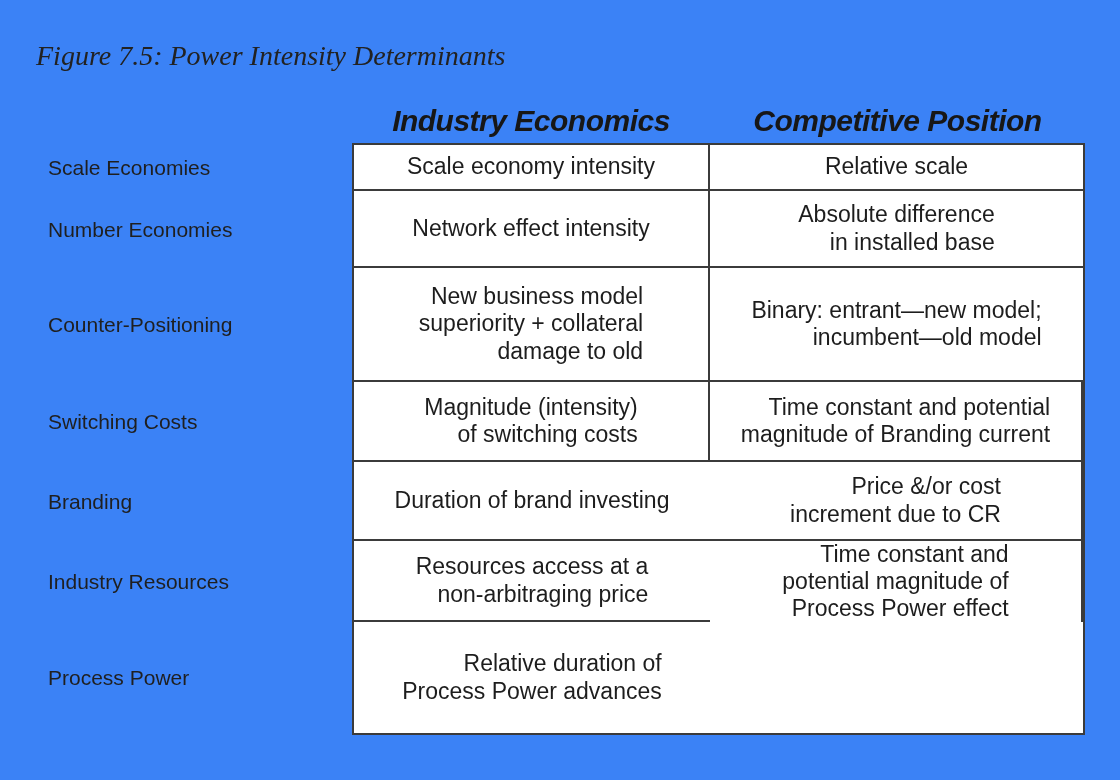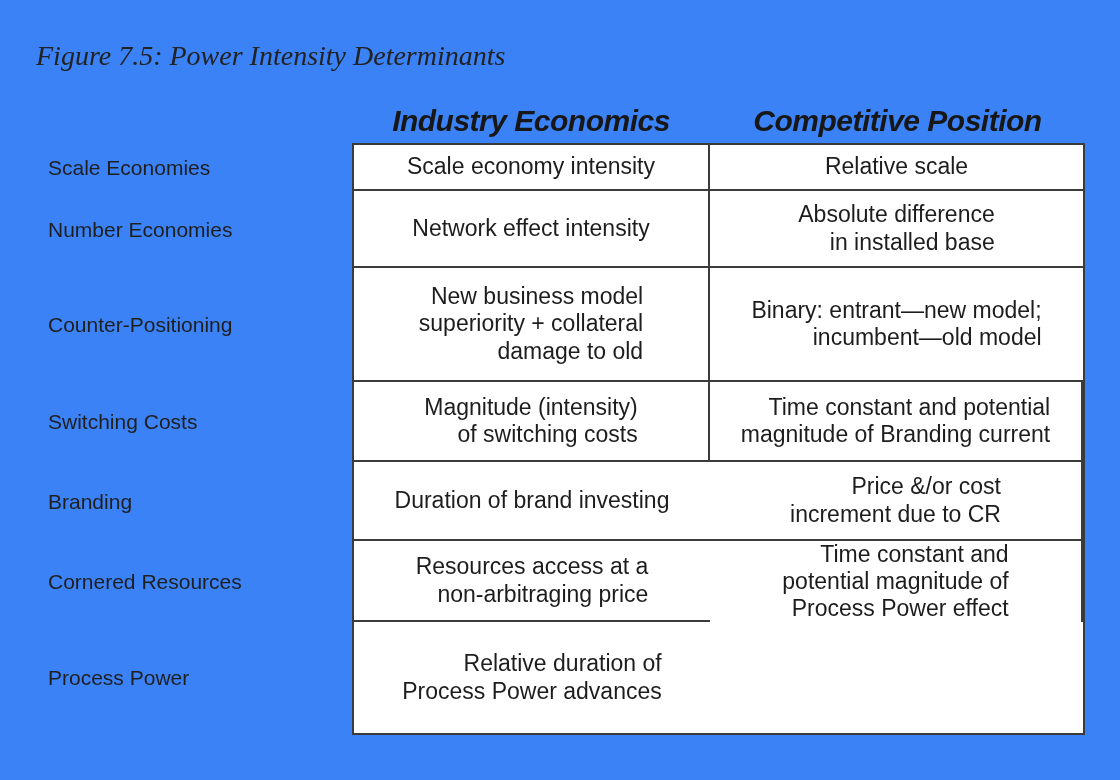--- a/index.html
+++ b/index.html
@@ -96,21 +96,21 @@
     <div class="col-header h1">Industry Economics</div>
     <div class="col-header h2">Competitive Position</div>
   </div>
 
   <div class="row-labels">
     <div class="row-label">Scale Economies</div>
     <div class="row-label">Number Economies</div>
     <div class="row-label">Counter-Positioning</div>
     <div class="row-label">Switching Costs</div>
     <div class="row-label">Branding</div>
-    <div class="row-label">Cornered Resources</div>
+    <div class="row-label">Industry Resources</div>
     <div class="row-label">Process Power</div>
   </div>
 
   <div class="d-table">
     <div class="cell c1">Scale economy intensity</div>
     <div class="cell c2">Relative scale</div>
 
     <div class="cell c1">Network effect intensity</div>
     <div class="cell c2">Absolute difference
 in installed base</div>

